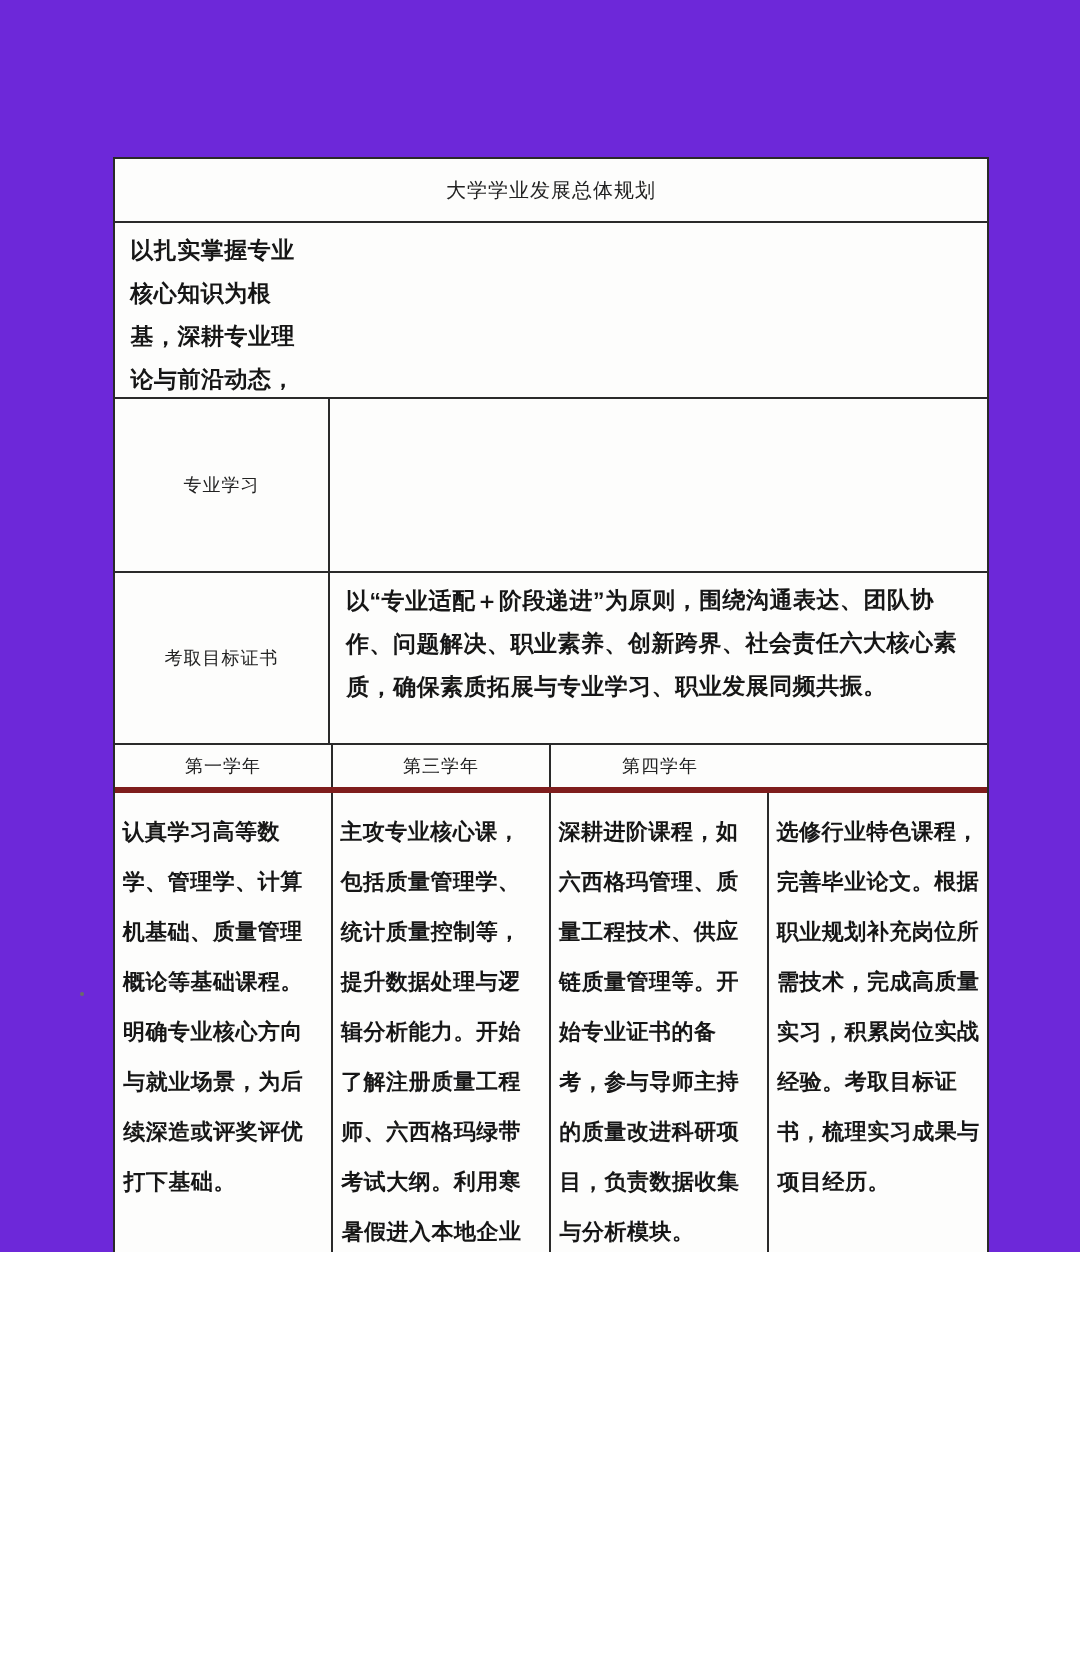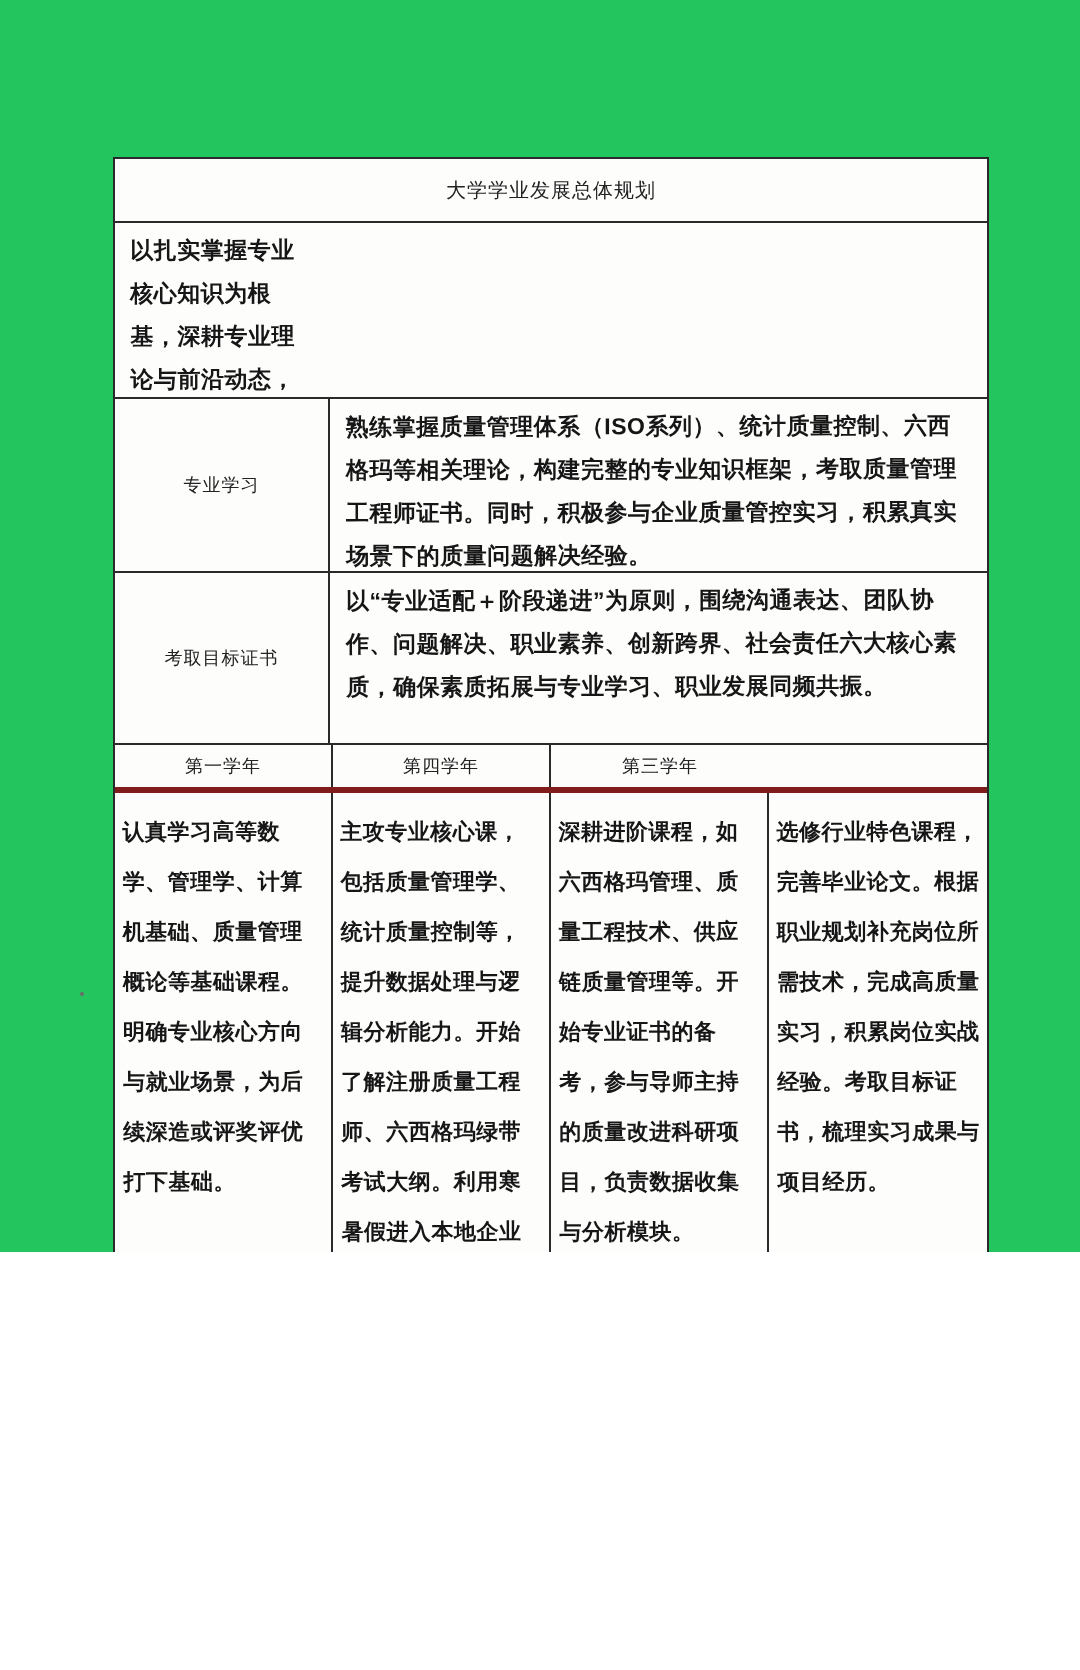--- a/index.html
+++ b/index.html
@@ -4,21 +4,21 @@
 <style>
   html, body {
     margin: 0;
     padding: 0;
     background: #ffffff;
   }
   .page {
     position: relative;
     width: 1080px;
     height: 1252px;
-    background: #22c55e;
+    background: #6d28d9;
     overflow: hidden;
     font-family: "Liberation Sans", sans-serif;
     color: #1b1b1b;
   }
   .scan-table {
     position: absolute;
     left: 113px;
     top: 157px;
     width: 876px;
     height: 1434px;
@@ -132,43 +132,40 @@
     <div class="section-row">
       <div class="content-cell">
         <div class="handwriting section-text">以扎实掌握专业核心知识为根基，深耕专业理论与前沿动态，构建系统的知识体系；注重实践能力的提升，积极参与科研项目、学科竞赛与实习实践，将理论转化为实操本领。同时，明确职业规划或深造方向，积累行业相关经验与资源。</div>
       </div>
     </div>
 
     <div class="section-row">
       <div class="label-cell">
         <span class="label-text">专业学习</span>
       </div>
-      <div class="content-cell">
-        <div class="handwriting section-text">熟练掌握质量管理体系（ISO系列）、统计质量控制、六西格玛等相关理论，构建完整的专业知识框架，考取质量管理工程师证书。同时，积极参与企业质量管控实习，积累真实场景下的质量问题解决经验。</div>
-      </div>
     </div>
 
     <div class="section-row">
       <div class="label-cell">
         <span class="label-text">考取目标证书</span>
       </div>
       <div class="content-cell">
         <div class="handwriting section-text">以“专业适配＋阶段递进”为原则，围绕沟通表达、团队协作、问题解决、职业素养、创新跨界、社会责任六大核心素质，确保素质拓展与专业学习、职业发展同频共振。</div>
       </div>
     </div>
 
     <div class="year-header-row">
       <div class="year-header-cell">
         <span class="label-text">第一学年</span>
       </div>
       <div class="year-header-cell">
-        <span class="label-text">第四学年</span>
+        <span class="label-text">第三学年</span>
       </div>
       <div class="year-header-cell">
-        <span class="label-text">第三学年</span>
+        <span class="label-text">第四学年</span>
       </div>
     </div>
 
     <div class="year-content-row">
       <div class="year-content-cell">
         <div class="handwriting year-text">认真学习高等数学、管理学、计算机基础、质量管理概论等基础课程。明确专业核心方向与就业场景，为后续深造或评奖评优打下基础。</div>
       </div>
       <div class="year-content-cell">
         <div class="handwriting year-text">主攻专业核心课，包括质量管理学、统计质量控制等，提升数据处理与逻辑分析能力。开始了解注册质量工程师、六西格玛绿带考试大纲。利用寒暑假进入本地企业质量部门参观学习。</div>
       </div>

